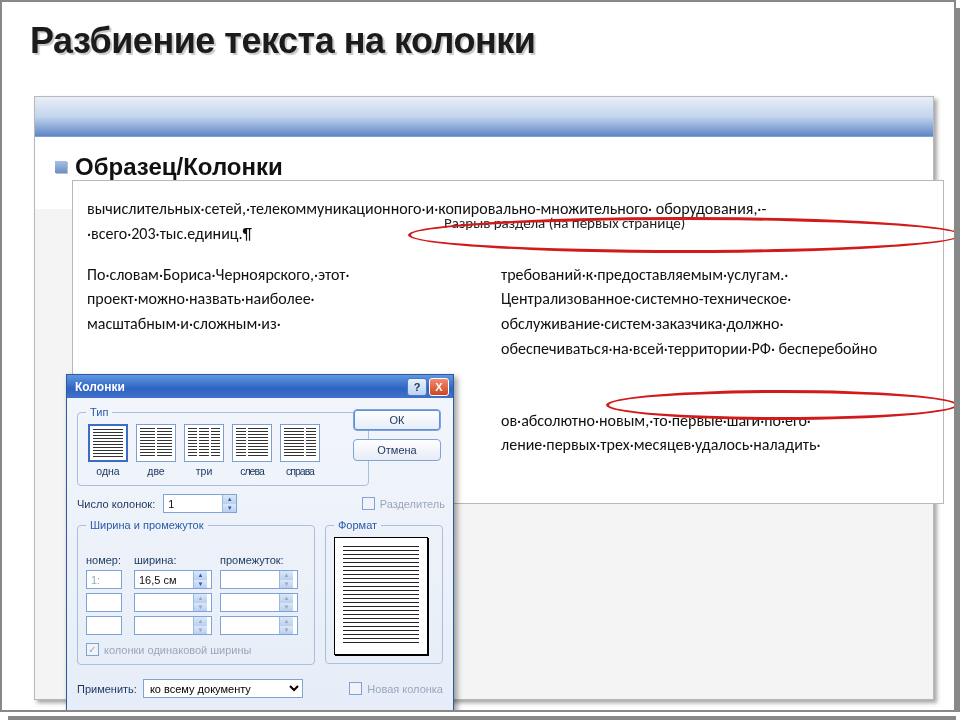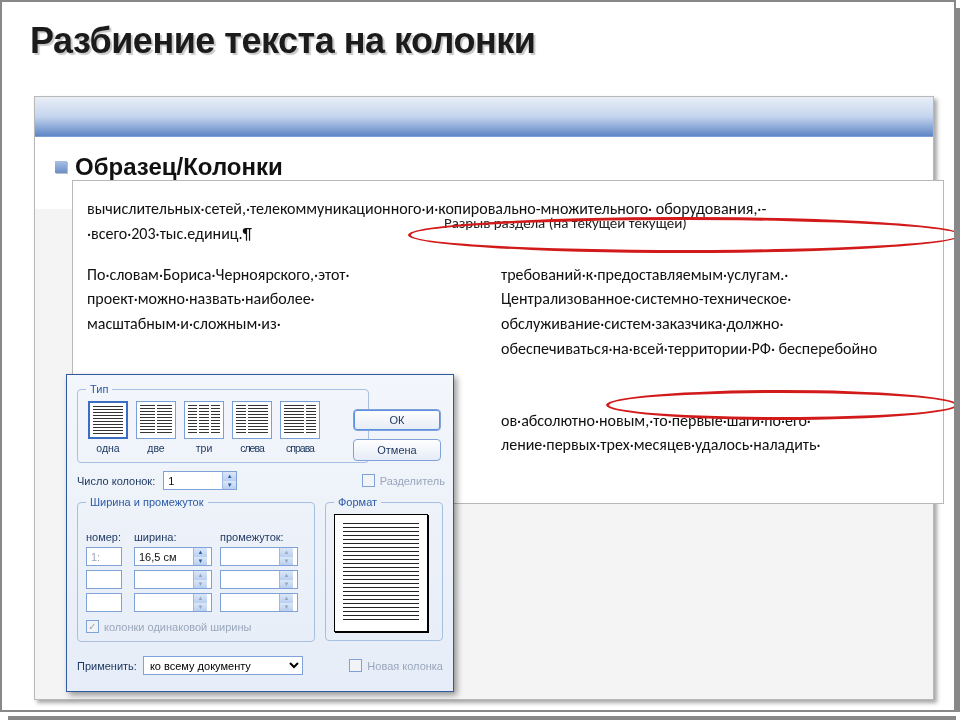--- a/index.html
+++ b/index.html
@@ -242,28 +242,35 @@
       <div class="colR">
         <span>требований·к·предоставляемым·услугам.· Централизованное·системно-техническое· обслуживание·систем·заказчика·должно· обеспечиваться·на·всей·территории·РФ· бесперебойно</span><span class="dotted-inline"></span>
         <div style="height:22px"></div>
         <div>ов·абсолютно·новым,·то·первые·шаги·по·его· ление·первых·трех·месяцев·удалось·наладить·</div>
       </div>
     </div>
   </div>
 
   <div class="section-break">
     <span class="dotspan"></span>
-    <span class="sbtext">Разрыв раздела (на текущей текущей)</span>
+    <span class="sbtext">Разрыв раздела (на первых странице)</span>
     <span class="dotspan long"></span>
   </div>
 
   <div id="oval1" class="red-oval"></div>
   <div id="oval2" class="red-oval"></div>
 
   <div class="dialog">
+    <div class="dlg-titlebar">
+      <span>Колонки</span>
+      <span class="btns">
+        <span class="dlg-btn">?</span>
+        <span class="dlg-btn dlg-close">X</span>
+      </span>
+    </div>
 
     <div class="actions">
       <button class="winbtn default">ОК</button>
       <button class="winbtn">Отмена</button>
     </div>
 
     <div class="dlg-body">
 
       <fieldset style="width:292px">
         <legend>Тип</legend>

